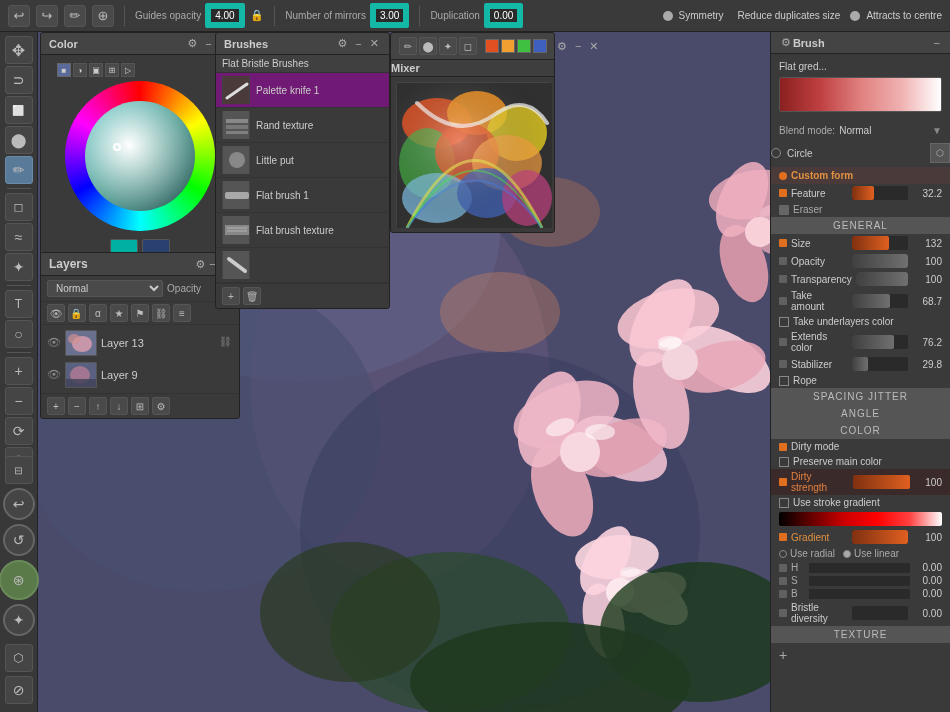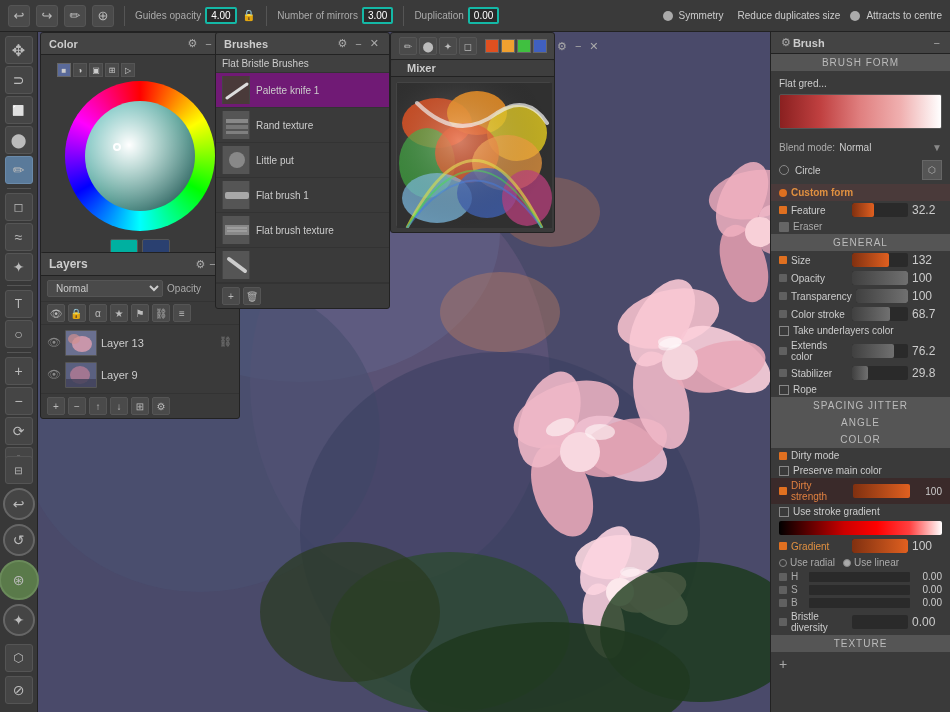--- a/index.html
+++ b/index.html
@@ -18,21 +18,21 @@
     .toolbar-btn {
       width: 22px; height: 22px;
       background: #4a4a4a;
       border: 1px solid #555;
       border-radius: 3px;
       display: flex; align-items: center; justify-content: center;
       color: #bbb; cursor: pointer; font-size: 13px;
     }
     .toolbar-divider { width: 1px; height: 20px; background: #555; margin: 0 4px; }
     .toolbar-label { color: #aaa; font-size: 10px; }
-    .toolbar-value { color: #fff; font-size: 10px; background: #2a2a2a; border: 2px solid #14b8a6; padding: 1px 4px; border-radius: 2px; }
+    .toolbar-value { color: #fff; font-size: 10px; background: #2a2a2a; border: 6px solid #14b8a6; padding: 1px 4px; border-radius: 2px; }
     .toolbar-lock { font-size: 11px; color: #888; }
     .toolbar-section { display: flex; align-items: center; gap: 4px; }
     .symmetry-section { margin-left: auto; display: flex; align-items: center; gap: 6px; }
     .symmetry-dot { width: 10px; height: 10px; border-radius: 50%; background: #aaa; }
     .symmetry-label { color: #ccc; font-size: 10px; }
 
     
     #main-area {
       position: relative;
       width: 950px;
@@ -378,21 +378,21 @@
       display: flex;
       align-items: center;
       gap: 4px;
       padding: 3px 8px;
     }
     .blend-mode-label { color: #aaa; font-size: 10px; }
     .blend-mode-val { color: #ccc; font-size: 10px; flex: 1; }
     .blend-mode-arrow { color: #888; font-size: 10px; }
 
     .shape-options {
-      padding: 4px 8px;
+      padding: 4px 0;
       display: flex;
       flex-direction: column;
       gap: 2px;
     }
     .shape-row {
       display: flex;
       align-items: center;
       gap: 6px;
     }
     .shape-radio {
@@ -426,21 +426,21 @@
       gap: 4px;
     }
     .prop-icon { width: 8px; height: 8px; background: #888; border-radius: 1px; flex-shrink: 0; }
     .prop-icon.orange { background: #e07020; }
     .prop-icon.gray { background: #606060; }
     .prop-label { color: #ccc; font-size: 10px; flex: 1; }
     .prop-bar-container { flex: 1; height: 14px; background: #2a2a2a; border-radius: 2px; position: relative; overflow: hidden; }
     .prop-bar { height: 100%; border-radius: 2px; }
     .prop-bar.orange { background: linear-gradient(to right, #803010, #e06020); }
     .prop-bar.gray { background: linear-gradient(to right, #404040, #707070); }
-    .prop-value { color: #ccc; font-size: 12px; min-width: 30px; text-align: left; }
+    .prop-value { color: #ccc; font-size: 10px; min-width: 30px; text-align: right; }
 
     .prop-checkbox {
       width: 10px; height: 10px;
       border: 1px solid #888;
       background: transparent;
       flex-shrink: 0;
     }
 
     .dirty-strength-row {
       background: #3a2a2a;
@@ -823,21 +823,21 @@
       <div class="mixer-color-bar">
         <div class="mixer-color-swatch" style="background:#e05020;"></div>
         <div class="mixer-color-swatch" style="background:#f0a030;"></div>
         <div class="mixer-color-swatch" style="background:#40c040;"></div>
         <div class="mixer-color-swatch" style="background:#4060c0;"></div>
       </div>
       <span class="panel-btn">⚙</span>
       <span class="panel-btn">−</span>
       <span class="panel-btn">✕</span>
     </div>
-    <div class="panel-header" style="background:#3e3e3e; padding:2px 16px;">
+    <div class="panel-header" style="background:#3e3e3e; padding:2px 0;">
       <span class="panel-title">Mixer</span>
     </div>
     <div class="mixer-canvas">
       <svg width="155" height="145">
         <defs>
           <radialGradient id="mixRad" cx="40%" cy="40%" r="60%">
             <stop offset="0%" stop-color="#ffffff" stop-opacity="0.3"></stop>
             <stop offset="100%" stop-color="#000000" stop-opacity="0"></stop>
           </radialGradient>
         </defs>
@@ -863,21 +863,20 @@
     </div>
   </div>
 
   <div id="brush-panel">
     <div class="brush-panel-header">
       <span class="panel-btn">⚙</span>
       <span class="brush-panel-title">Brush</span>
       <span class="panel-btn">−</span>
     </div>
 
-    <div class="section-title">BRUSH FORM</div>
     <div class="brush-form-area">
       <div style="color:#ccc; font-size:10px; padding: 1px 0;">Flat gred...</div>
       <div class="brush-gradient-preview"></div>
     </div>
 
     <div class="blend-mode-row">
       <span class="blend-mode-label">Blend mode:</span>
       <span class="blend-mode-val">Normal</span>
       <span class="blend-mode-arrow">▼</span>
     </div>
@@ -933,21 +932,21 @@
       <div class="prop-icon gray"></div>
       <span class="prop-label">Transparency</span>
       <div class="prop-bar-container">
         <div class="prop-bar gray" style="width:100%;"></div>
       </div>
       <span class="prop-value">100</span>
     </div>
 
     <div class="brush-prop-row">
       <div class="prop-icon gray"></div>
-      <span class="prop-label">Color stroke</span>
+      <span class="prop-label">Take amount</span>
       <div class="prop-bar-container">
         <div class="prop-bar gray" style="width:69%;"></div>
       </div>
       <span class="prop-value">68.7</span>
     </div>
 
     <div class="brush-prop-row">
       <div class="prop-checkbox"></div>
       <span class="prop-label">Take underlayers color</span>
     </div>

